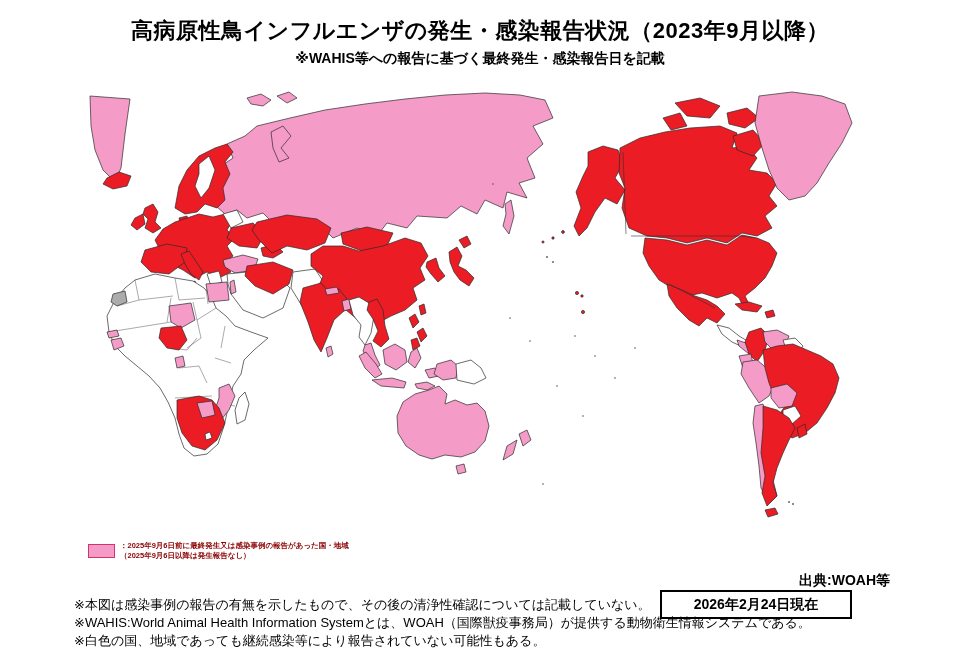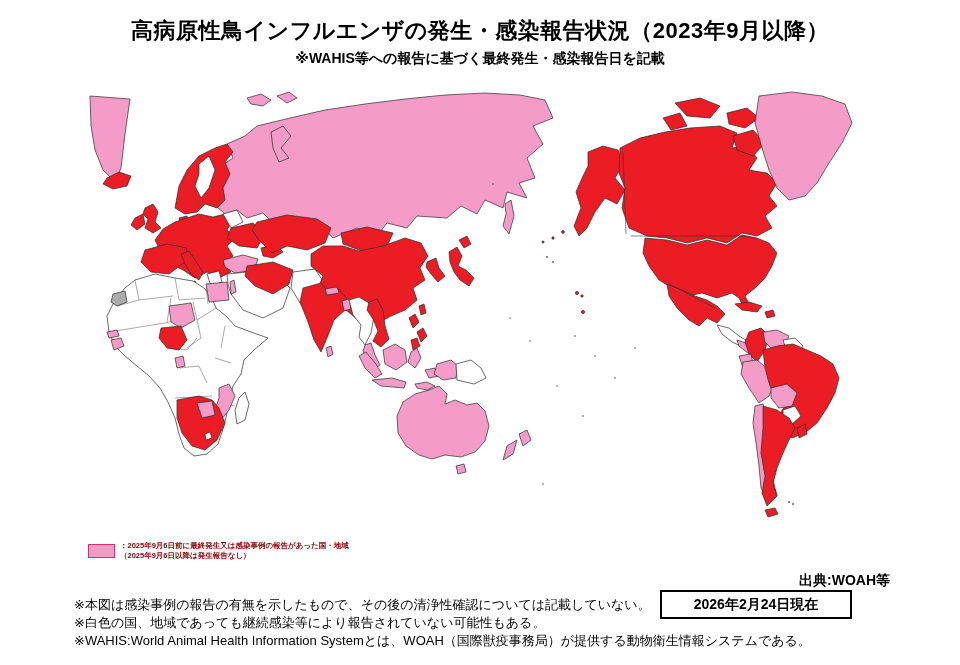--- a/index.html
+++ b/index.html
@@ -156,17 +156,17 @@
         <div>（2025年9月6日以降は発生報告なし）</div>
       </div>
     </div>
   </div>
 
   <div class="source">出典:WOAH等</div>
   <div class="datebox">2026年2月24日現在</div>
 
   <div class="footnotes">
     <div class="fn">※本図は感染事例の報告の有無を示したもので、その後の清浄性確認については記載していない。</div>
+    <div class="fn">※WAHIS:World Animal Health Information Systemとは、WOAH（国際獣疫事務局）が提供する動物衛生情報システムである。</div>
     <div class="fn">※白色の国、地域であっても継続感染等により報告されていない可能性もある。</div>
-    <div class="fn">※WAHIS:World Animal Health Information Systemとは、WOAH（国際獣疫事務局）が提供する動物衛生情報システムである。</div>
   </div>
 
 </div>
 
 </body></html>

